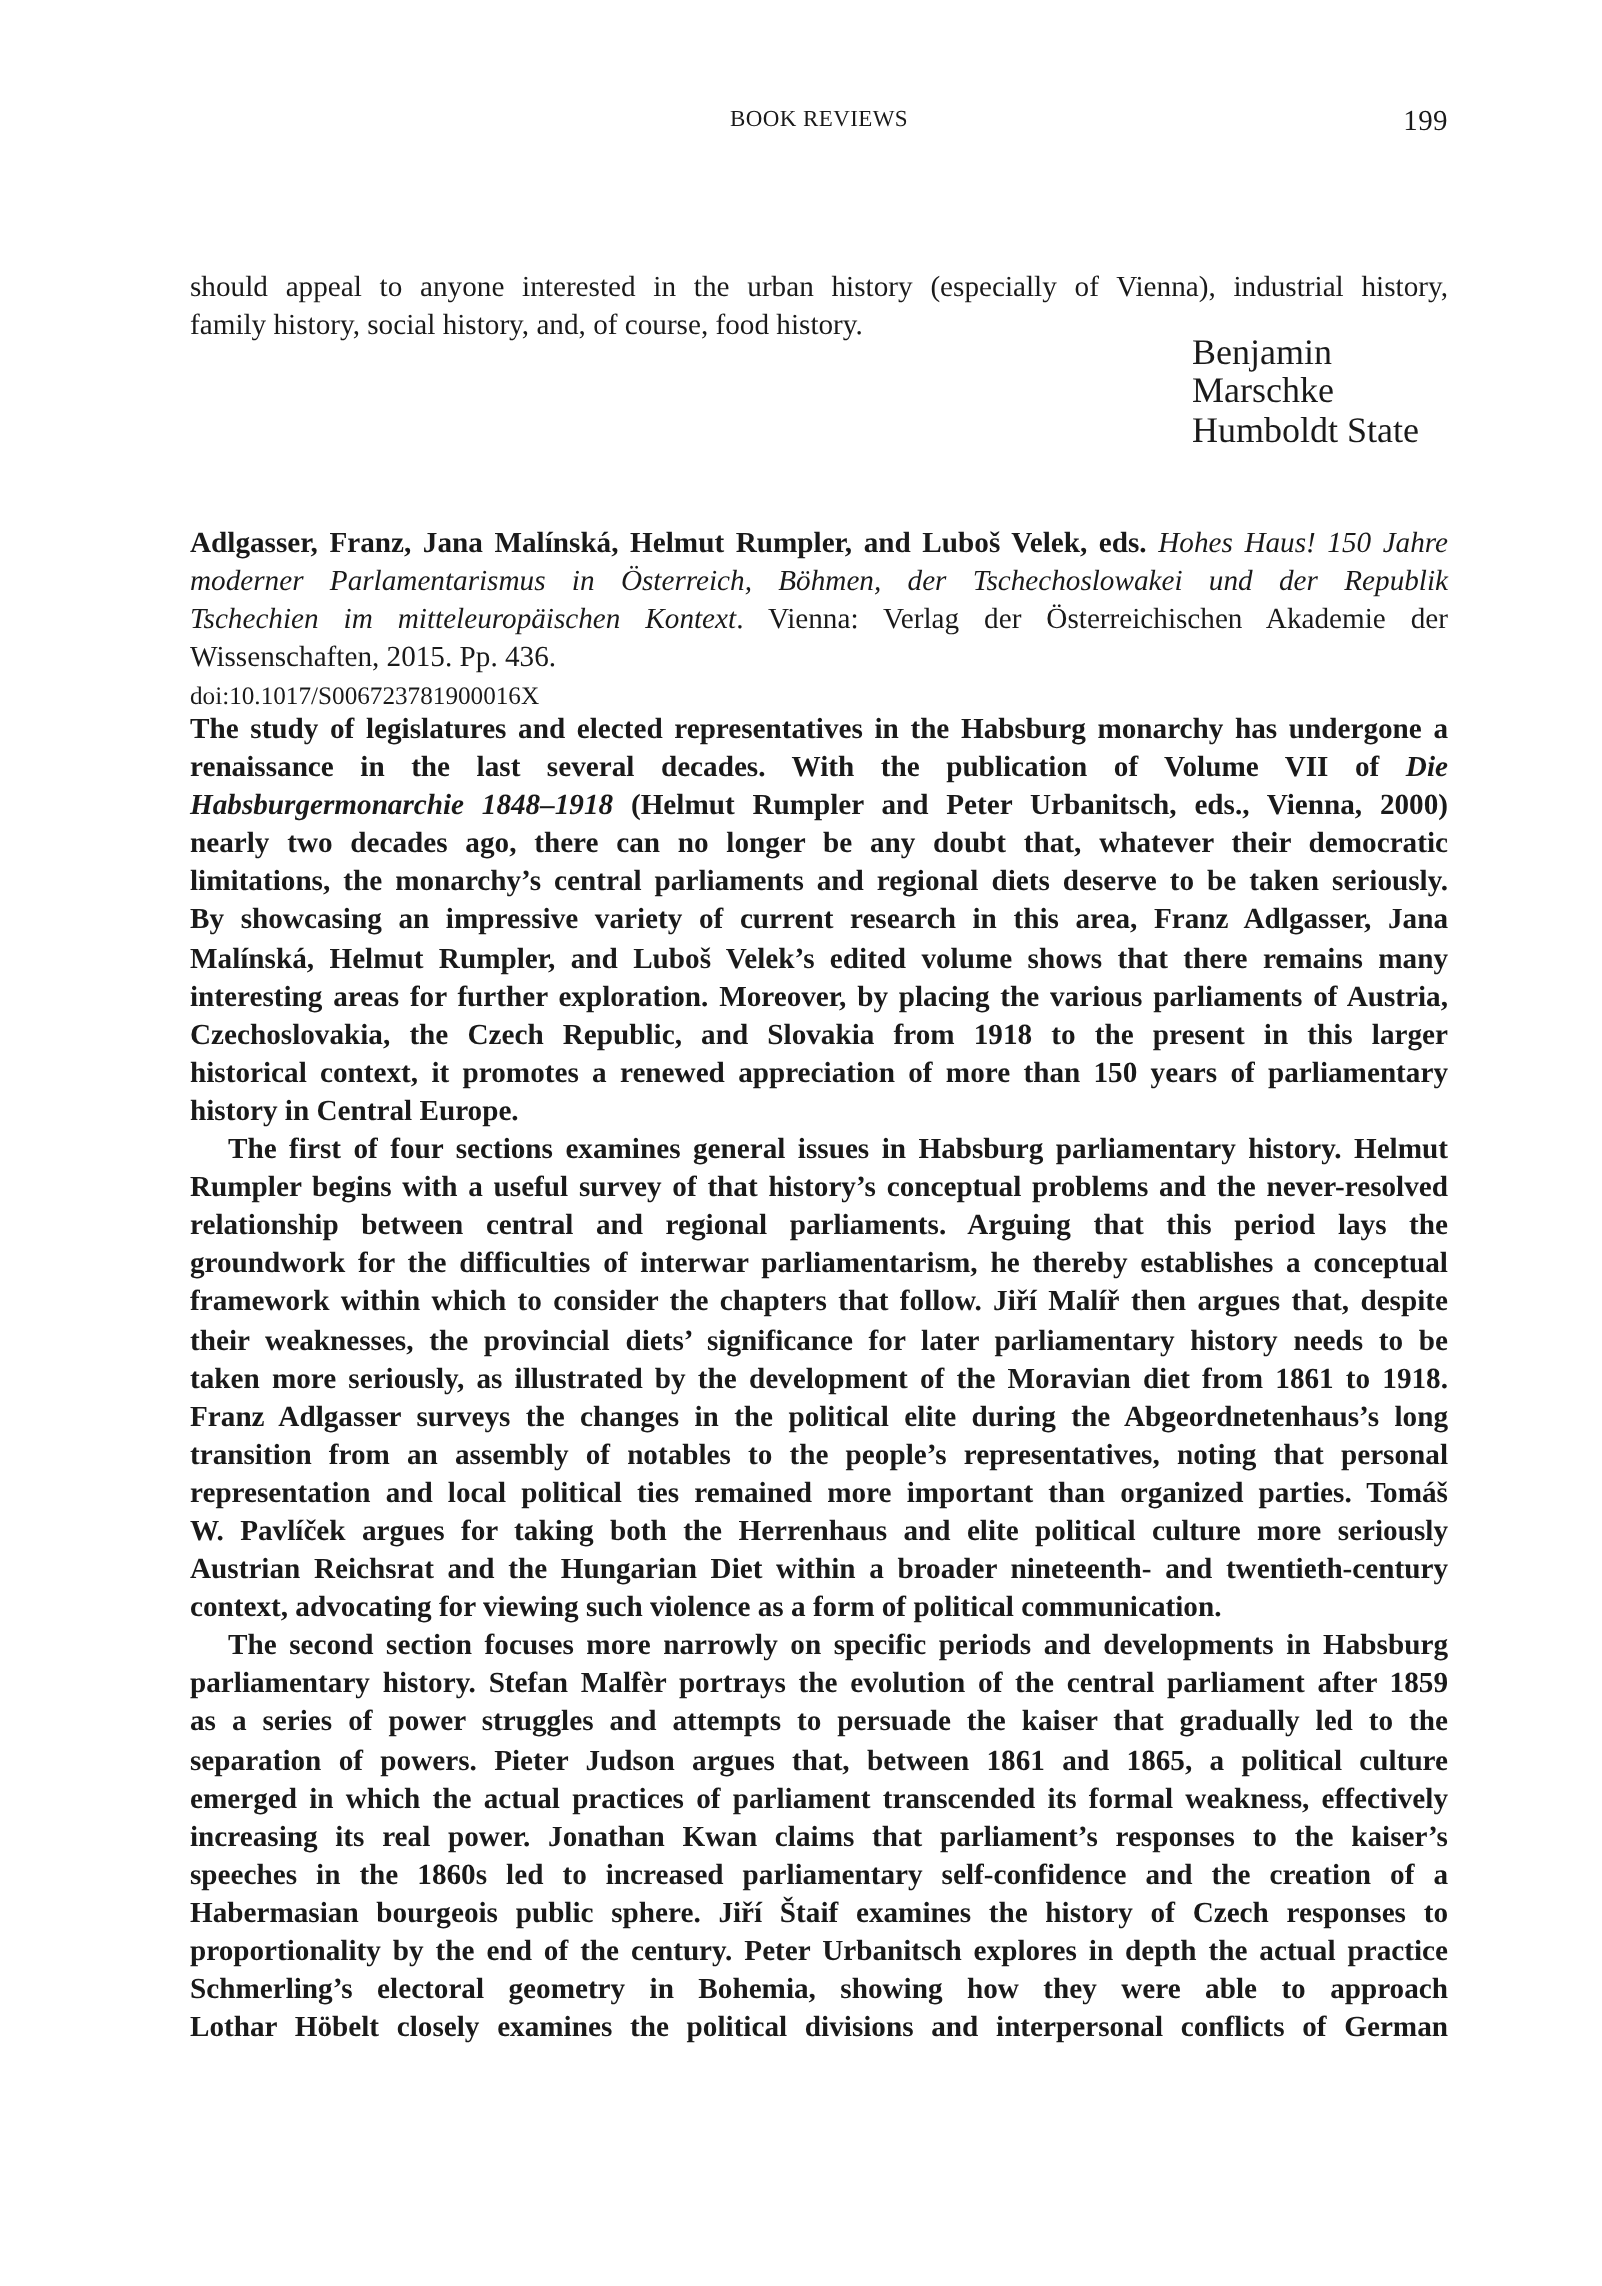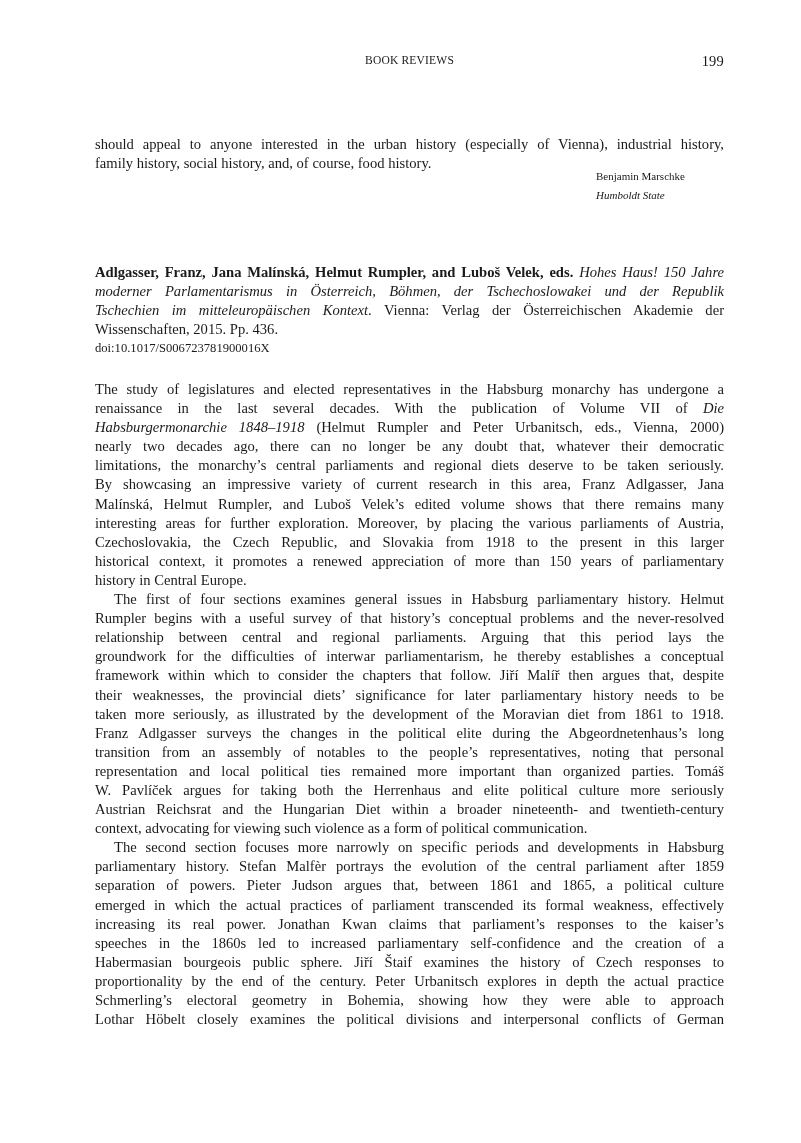--- a/index.html
+++ b/index.html
@@ -63,25 +63,25 @@
     .line.indent {
       text-indent: 19px;
     }
     .line > span {
       white-space: normal;
     }
     .signature {
       position: absolute;
       left: 501px;
       top: 167px;
-      font-size: 11px;
+      font-size: 18px;
       line-height: 19.3px;
     }
     .sig-name, .sig-affil { display: block; }
-    .sig-affil { font-style: italic; }
+    .sig-affil { }
     em, .i { font-style: italic; }
     b, .b { font-weight: bold; }
     .doi {
       font-size: 12.6px;
     }
   </style>
 </head>
 <body>
 
 <div class="page">
@@ -102,21 +102,21 @@
   </div>
 
   <div class="block" style="top:263px;">
     <span class="line"><b>Adlgasser, Franz, Jana Malínská, Helmut Rumpler, and Luboš Velek, eds.</b> <em>Hohes Haus! 150 Jahre</em></span>
     <span class="line"><em>moderner Parlamentarismus in Österreich, Böhmen, der Tschechoslowakei und der Republik</em></span>
     <span class="line"><em>Tschechien im mitteleuropäischen Kontext</em><span>. Vienna: Verlag der Österreichischen Akademie der</span></span>
     <span class="line last">Wissenschaften, 2015. Pp. 436.</span>
     <span class="line last doi">doi:10.1017/S006723781900016X</span>
   </div>
 
-  <div class="block" style="top:380px;">
+  <div class="block" style="top:356px;font-weight:bold;">
 
     <div>
       <span class="line">The study of legislatures and elected representatives in the Habsburg monarchy has undergone a</span>
       <span class="line"><span>renaissance in the last several decades. With the publication of Volume VII of</span> <em>Die</em></span>
       <span class="line"><em>Habsburgermonarchie 1848–1918</em> <span>(Helmut Rumpler and Peter Urbanitsch, eds., Vienna, 2000)</span></span>
       <span class="line">nearly two decades ago, there can no longer be any doubt that, whatever their democratic</span>
       <span class="line">limitations, the monarchy’s central parliaments and regional diets deserve to be taken seriously.</span>
       <span class="line">By showcasing an impressive variety of current research in this area, Franz Adlgasser, Jana</span>
       <span class="line">Malínská, Helmut Rumpler, and Luboš Velek’s edited volume shows that there remains many</span>
       <span class="line">interesting areas for further exploration. Moreover, by placing the various parliaments of Austria,</span>
@@ -137,20 +137,21 @@
       <span class="line">transition from an assembly of notables to the people’s representatives, noting that personal</span>
       <span class="line">representation and local political ties remained more important than organized parties. Tomáš</span>
       <span class="line">W. Pavlíček argues for taking both the Herrenhaus and elite political culture more seriously</span>
       <span class="line">Austrian Reichsrat and the Hungarian Diet within a broader nineteenth- and twentieth-century</span>
       <span class="line last">context, advocating for viewing such violence as a form of political communication.</span>
     </div>
 
     <div>
       <span class="line indent">The second section focuses more narrowly on specific periods and developments in Habsburg</span>
       <span class="line">parliamentary history. Stefan Malfèr portrays the evolution of the central parliament after 1859</span>
+      <span class="line">as a series of power struggles and attempts to persuade the kaiser that gradually led to the</span>
       <span class="line">separation of powers. Pieter Judson argues that, between 1861 and 1865, a political culture</span>
       <span class="line">emerged in which the actual practices of parliament transcended its formal weakness, effectively</span>
       <span class="line">increasing its real power. Jonathan Kwan claims that parliament’s responses to the kaiser’s</span>
       <span class="line">speeches in the 1860s led to increased parliamentary self-confidence and the creation of a</span>
       <span class="line">Habermasian bourgeois public sphere. Jiří Štaif examines the history of Czech responses to</span>
       <span class="line">proportionality by the end of the century. Peter Urbanitsch explores in depth the actual practice</span>
       <span class="line">Schmerling’s electoral geometry in Bohemia, showing how they were able to approach</span>
       <span class="line">Lothar Höbelt closely examines the political divisions and interpersonal conflicts of German</span>
     </div>
 

